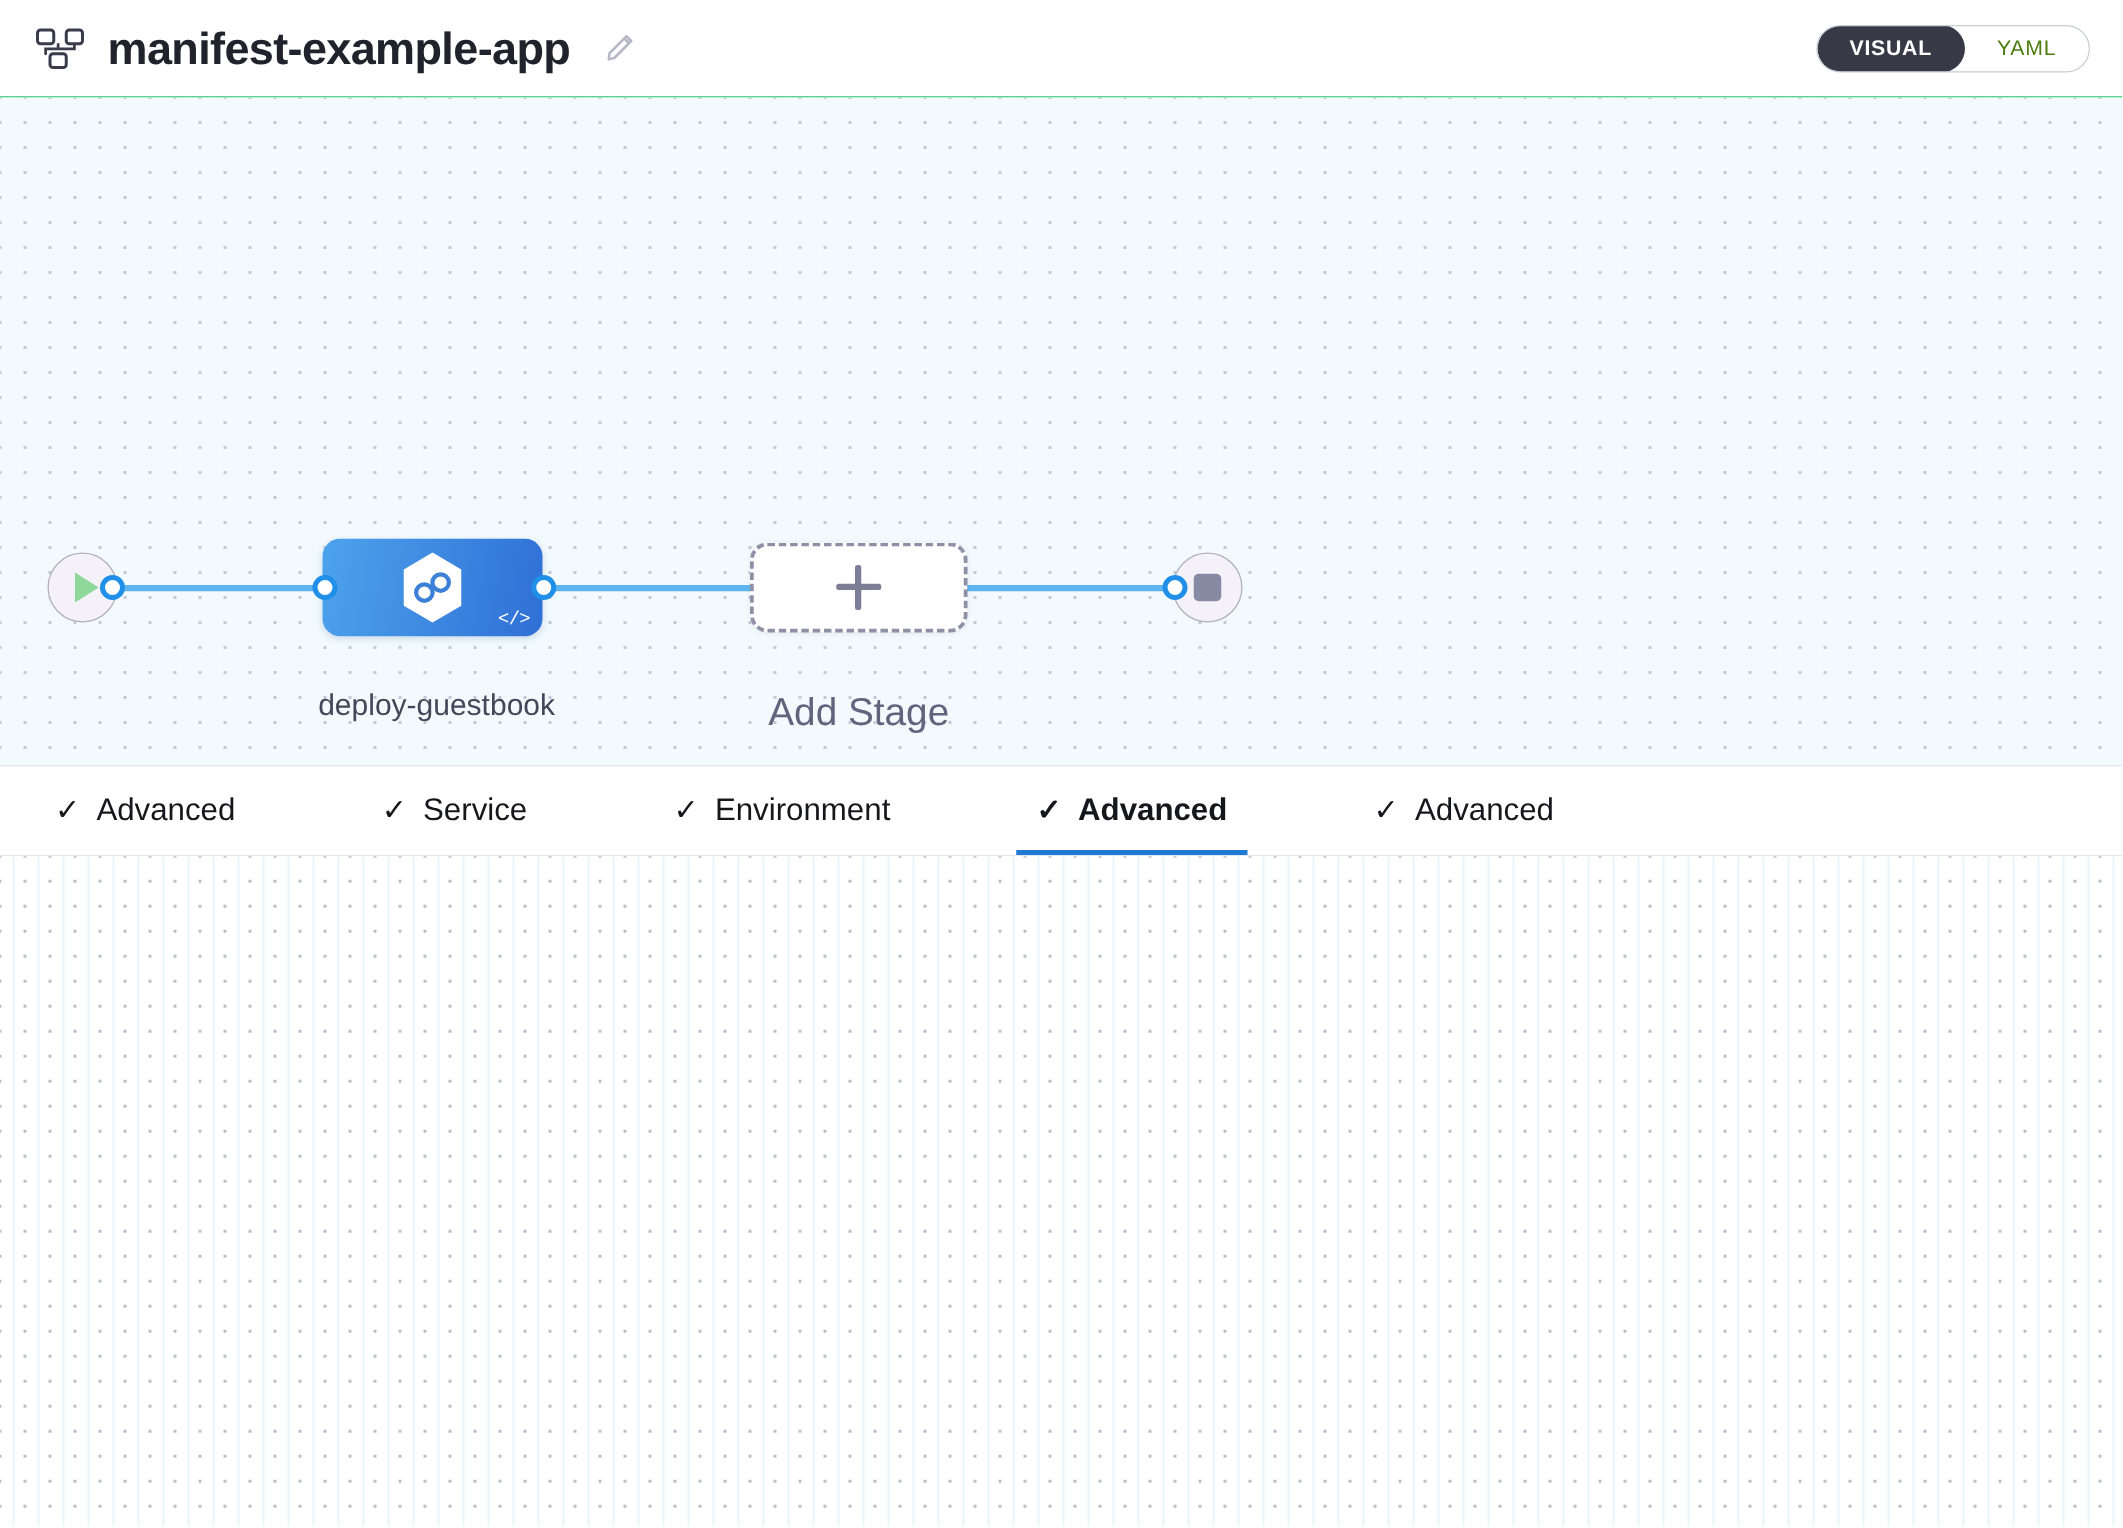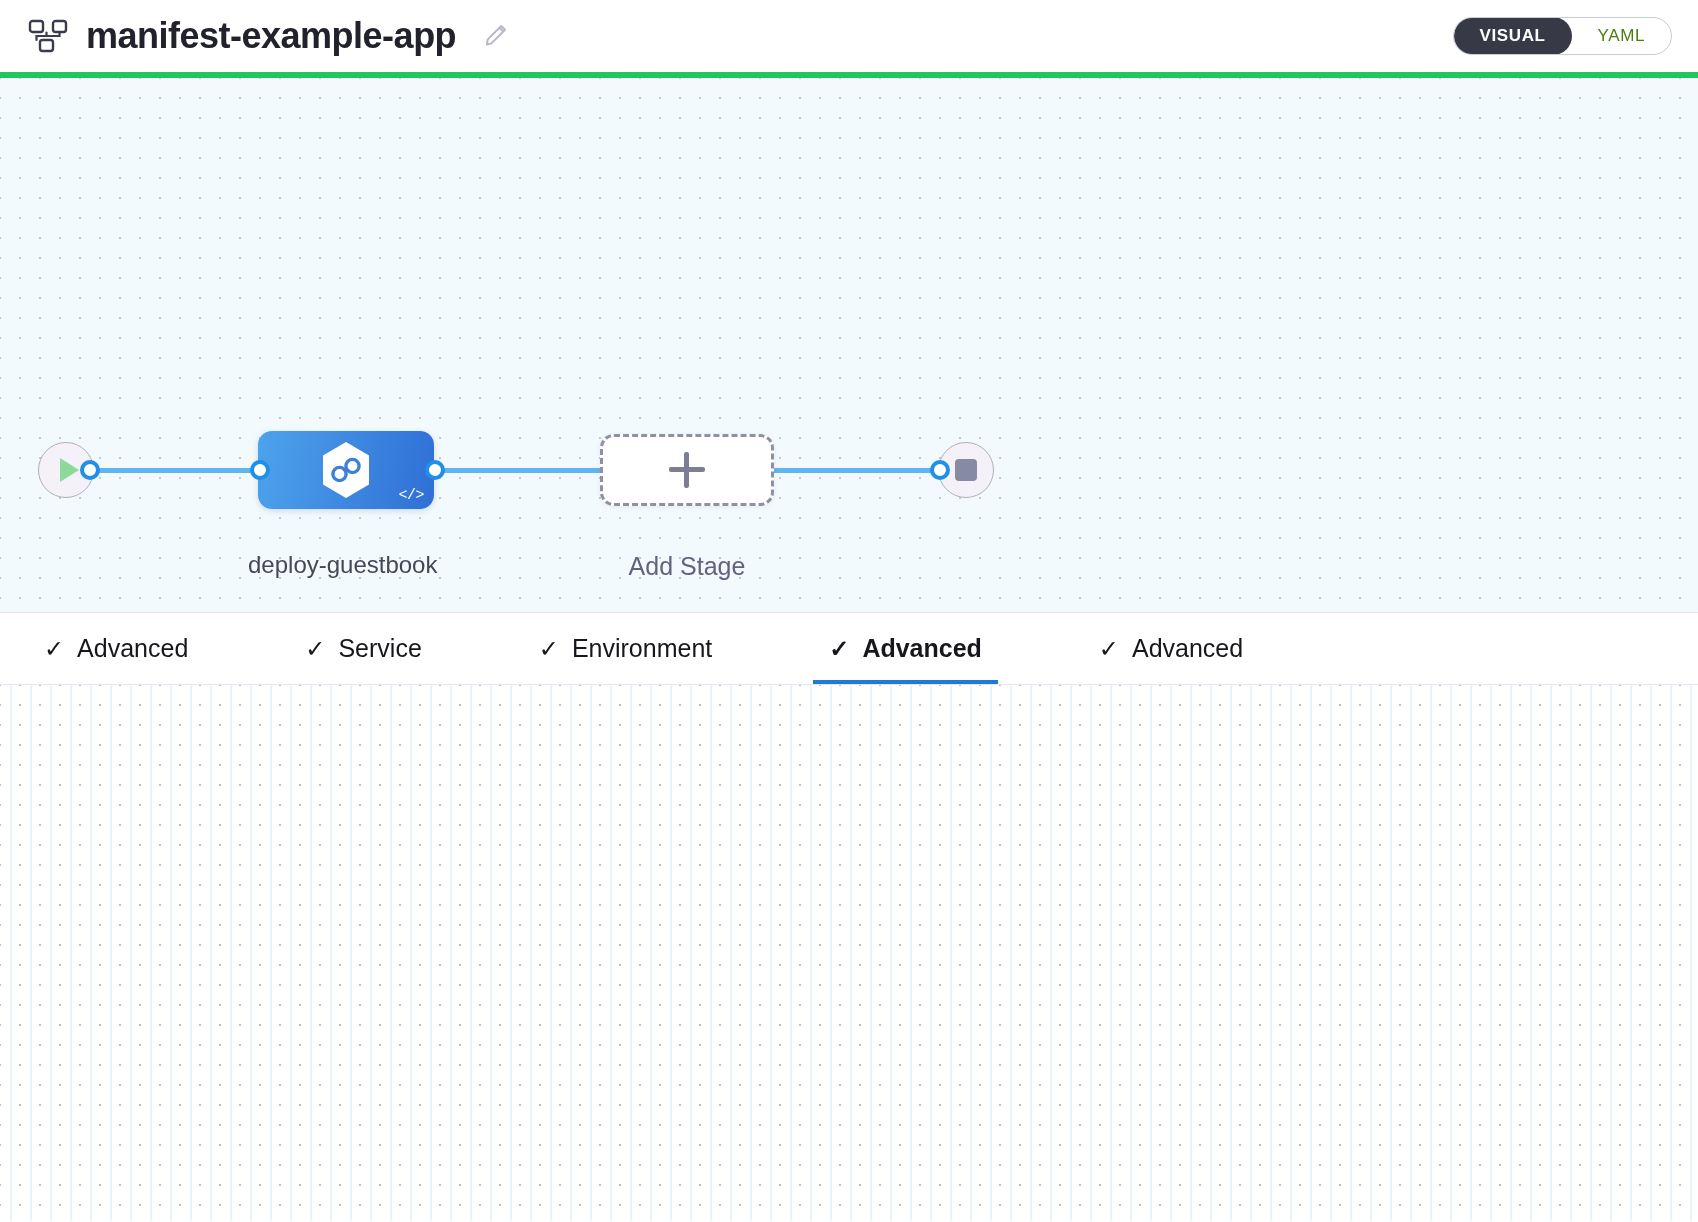--- a/index.html
+++ b/index.html
@@ -8,21 +8,21 @@
     font-family: "Liberation Sans", sans-serif;
     background: #ffffff;
     overflow: hidden;
   }
 
   
   .header {
     position: relative;
     height: 78px;
     background: #ffffff;
-    border-bottom: 6px solid #22c55e;
+    border-bottom: 1px solid #22c55e;
     display: flex;
     align-items: center;
     padding: 0 26px 0 28px;
   }
   .header-left { display: flex; align-items: center; gap: 18px; }
   .pipeline-icon { width: 40px; height: 34px; display: block; }
   .page-title {
     font-size: 36px;
     font-weight: bold;
     color: #22222c;
@@ -168,21 +168,21 @@
     position: absolute;
     right: 10px; bottom: 5px;
     font-size: 15px;
     font-family: "Liberation Mono", monospace;
     color: #ffffff;
     letter-spacing: -0.5px;
   }
 
   .node-label {
     position: absolute;
-    text-align: left;
+    text-align: right;
     font-size: 24px;
     line-height: 1.62;
     color: #4b4d63;
     word-break: break-all;
     pointer-events: none;
   }
   .stage-label { color: #454758; }
 
   
   .add-box {
@@ -199,21 +199,21 @@
     width: 36px; height: 36px;
   }
   .plus::before, .plus::after {
     content: ""; position: absolute; background: #7b7e95; border-radius: 2px;
   }
   .plus::before { left: 0; right: 0; top: 15px; height: 5px; }
   .plus::after  { top: 0; bottom: 0; left: 15px; width: 5px; }
   .add-label {
     position: absolute;
     text-align: center;
-    font-size: 25px;
+    font-size: 31px;
     color: #61647c;
     white-space: nowrap;
   }
 </style>
 </head>
 <body>
 
 <div class="header">
   <div class="header-left">
     <span class="pipeline-icon">

